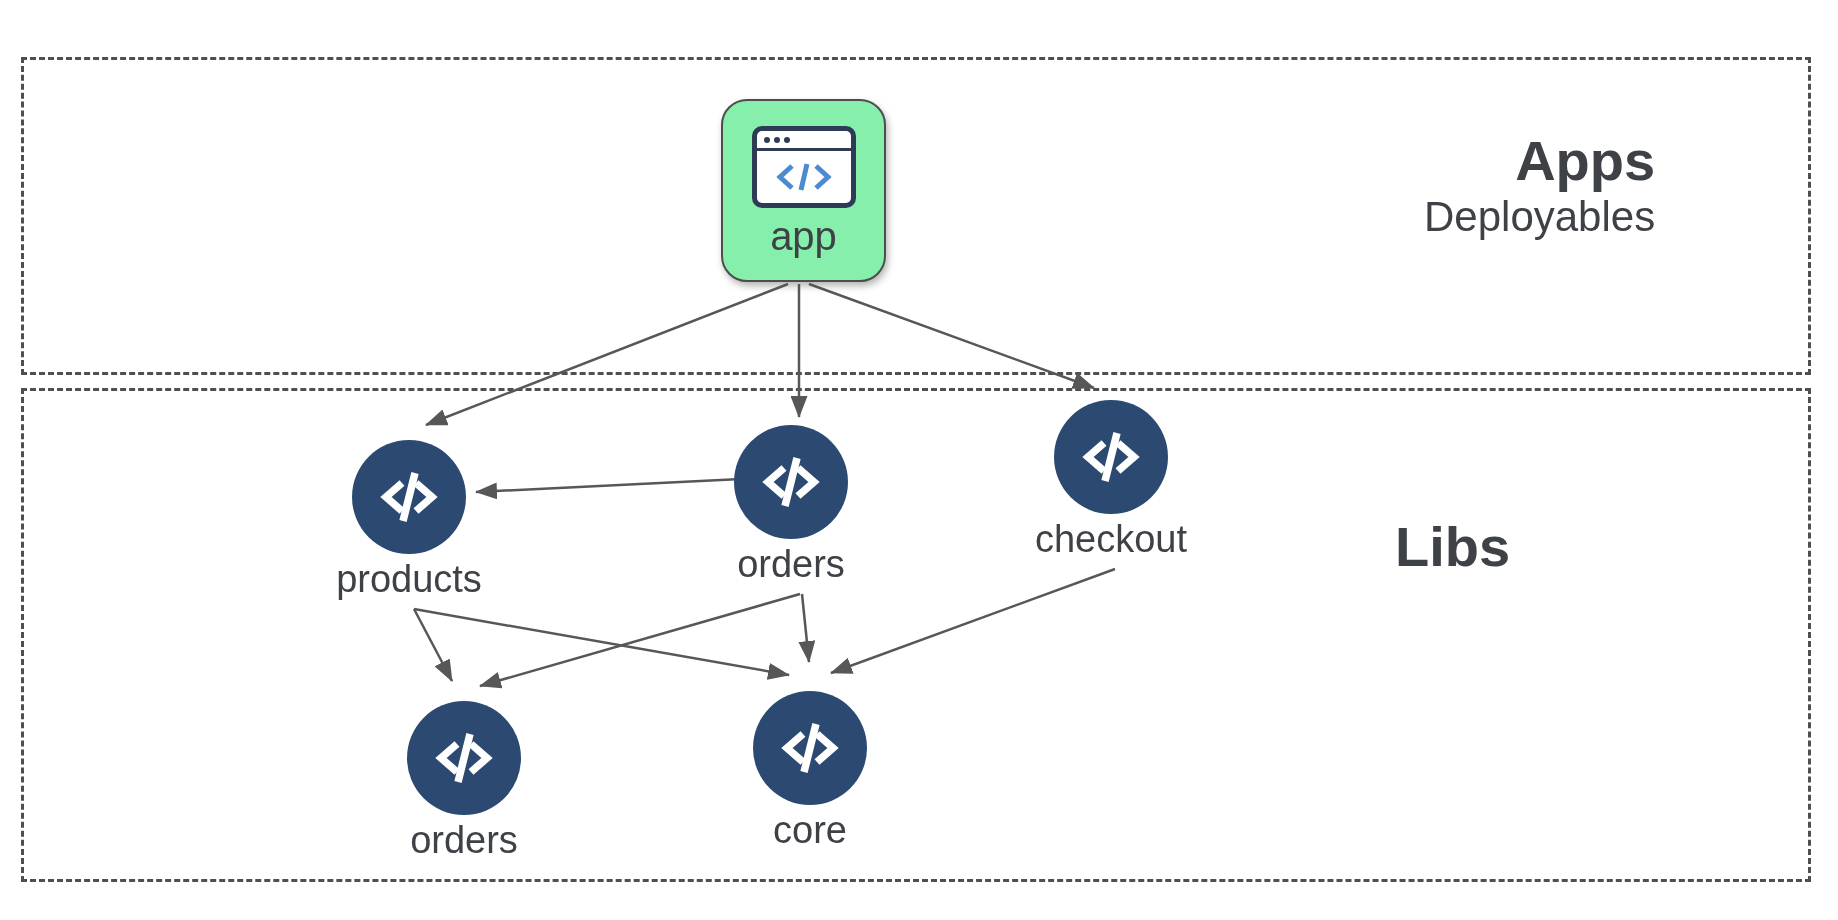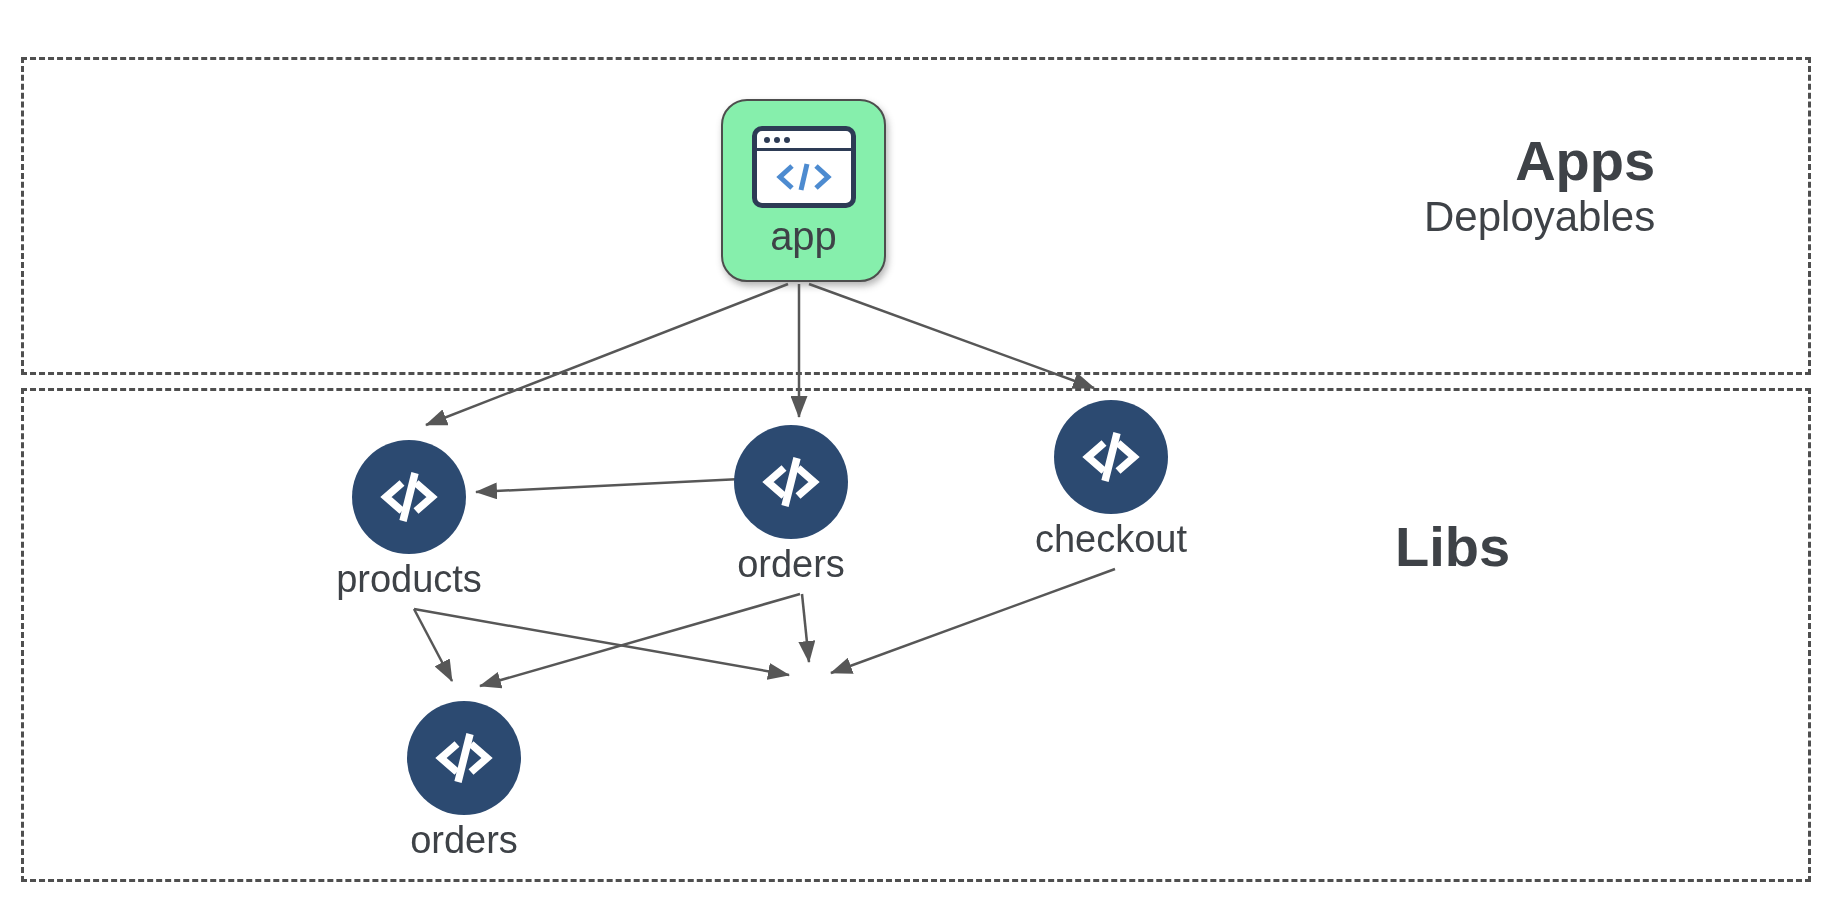--- a/index.html
+++ b/index.html
@@ -223,20 +223,32 @@
         <g fill="none" stroke="#ffffff" stroke-width="7.5" stroke-linecap="butt" stroke-linejoin="miter">
           <polyline points="26,16 10,30 26,44"></polyline>
           <line x1="39" y1="6" x2="27" y2="54"></line>
           <polyline points="40,16 56,30 40,44"></polyline>
         </g>
       </svg>
     </div>
     <div class="lib-label">orders</div>
   </div>
 
+  <div class="lib-node ln-core">
+    <div class="lib-circle">
+      <svg width="66" height="60" viewBox="0 0 66 60">
+        <g fill="none" stroke="#ffffff" stroke-width="7.5" stroke-linecap="butt" stroke-linejoin="miter">
+          <polyline points="26,16 10,30 26,44"></polyline>
+          <line x1="39" y1="6" x2="27" y2="54"></line>
+          <polyline points="40,16 56,30 40,44"></polyline>
+        </g>
+      </svg>
+    </div>
+    <div class="lib-label">core</div>
+  </div>
 
   <div class="section-label sl-apps">
     <div class="section-title">Apps</div>
     <div class="section-subtitle">Deployables</div>
   </div>
 
   <div class="section-label sl-libs">
     <div class="section-title">Libs</div>
   </div>
 

